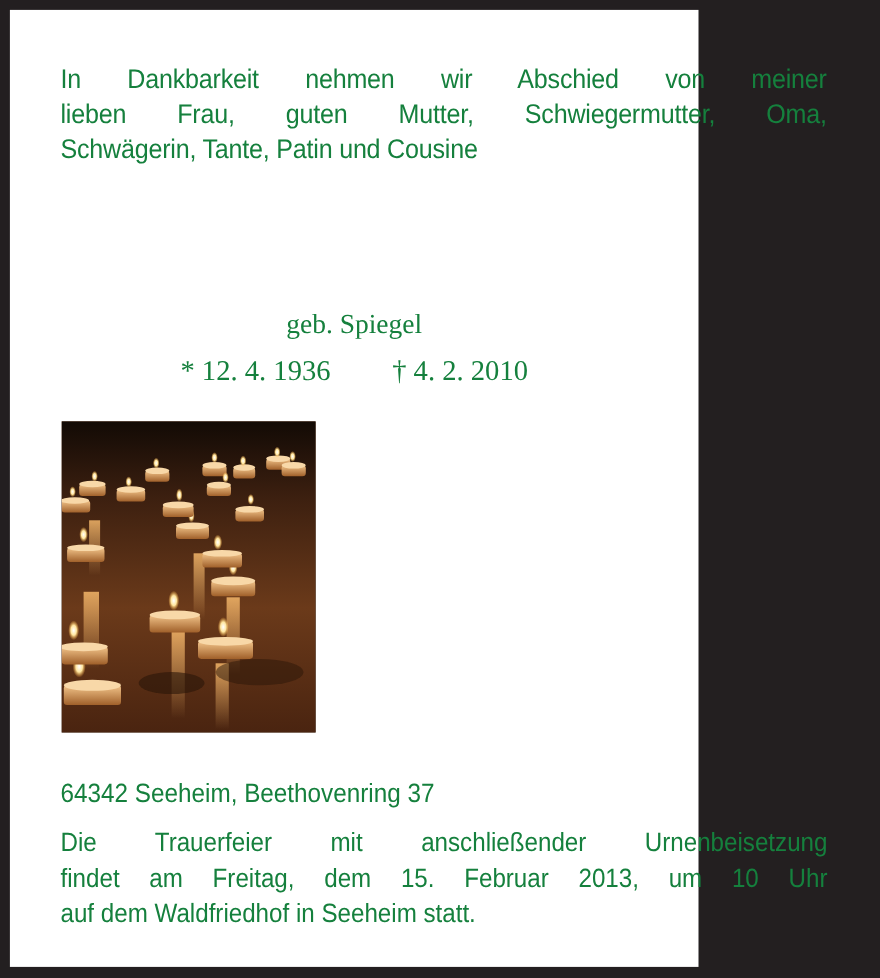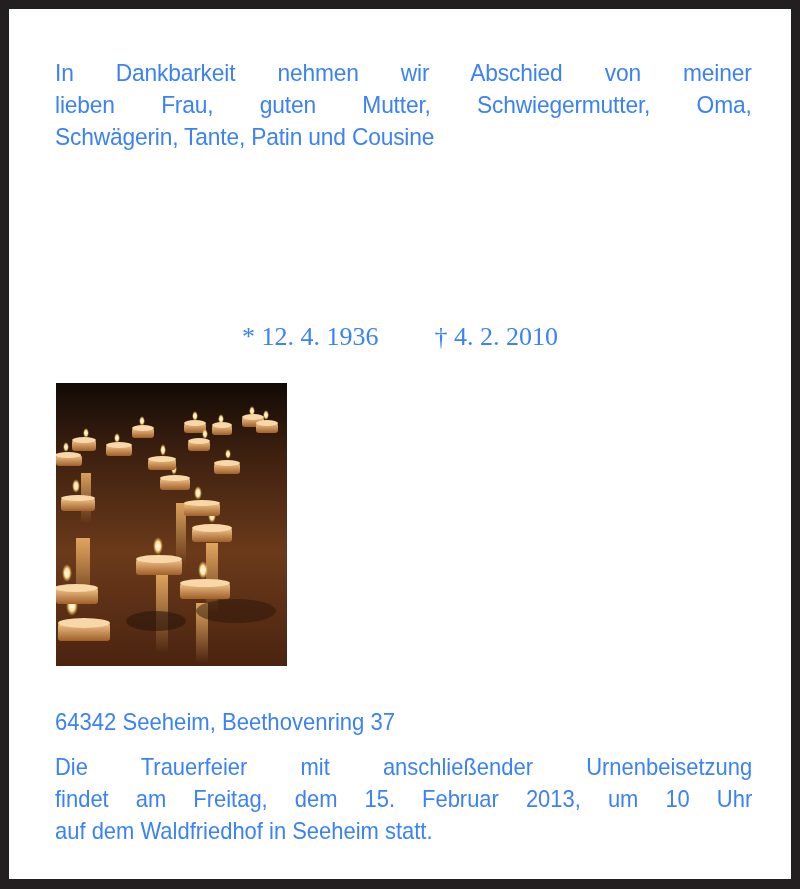--- a/index.html
+++ b/index.html
@@ -1,19 +1,19 @@
 <!DOCTYPE html>
 <html><head>
   <meta charset="utf-8">
   <style>
     html, body { margin: 0; padding: 0; background: #231f20; }
     body { width: 800px; height: 889px; position: relative; overflow: hidden; }
     .frame {
-      position: absolute; left: 9px; top: 9px; width: 782px; height: 870px;
-      background: #ffffff; color: #3b82f6;
+      position: absolute; left: 9px; top: 9px; width: 626px; height: 870px;
+      background: #ffffff; color: #15803d;
       font-family: "Liberation Sans", "DejaVu Sans", sans-serif;
     }
     .intro {
       position: absolute; left: 46px; top: 48px; width: 697px;
       font-size: 24.5px; line-height: 32px; letter-spacing: -0.2px;
       text-align: justify; text-align-last: left;
       transform: scaleX(0.93); transform-origin: left top; width: 749px;
     }
     .intro .line { display: block; text-align: justify; text-align-last: justify; }
     .intro .line.last { text-align-last: left; }
@@ -62,20 +62,21 @@
 
 <div class="frame">
 
   <div class="intro">
     <span class="line">In Dankbarkeit nehmen wir Abschied von meiner</span>
     <span class="line">lieben Frau, guten Mutter, Schwiegermutter, Oma,</span>
     <span class="line last">Schwägerin, Tante, Patin und Cousine</span>
   </div>
 
 
+  <div class="maiden">geb. Spiegel</div>
 
   <div class="dates"><span>* 12. 4. 1936</span><span class="sep"></span><span>† 4. 2. 2010</span></div>
 
   <div class="photo">
     <svg width="231" height="283" viewBox="0 0 231 283" xmlns="http://www.w3.org/2000/svg">
       <defs>
         <linearGradient id="bg" x1="0" y1="0" x2="0" y2="1">
           <stop offset="0" stop-color="#120a05"></stop>
           <stop offset="0.25" stop-color="#3d2010"></stop>
           <stop offset="0.6" stop-color="#6b3a1a"></stop>

